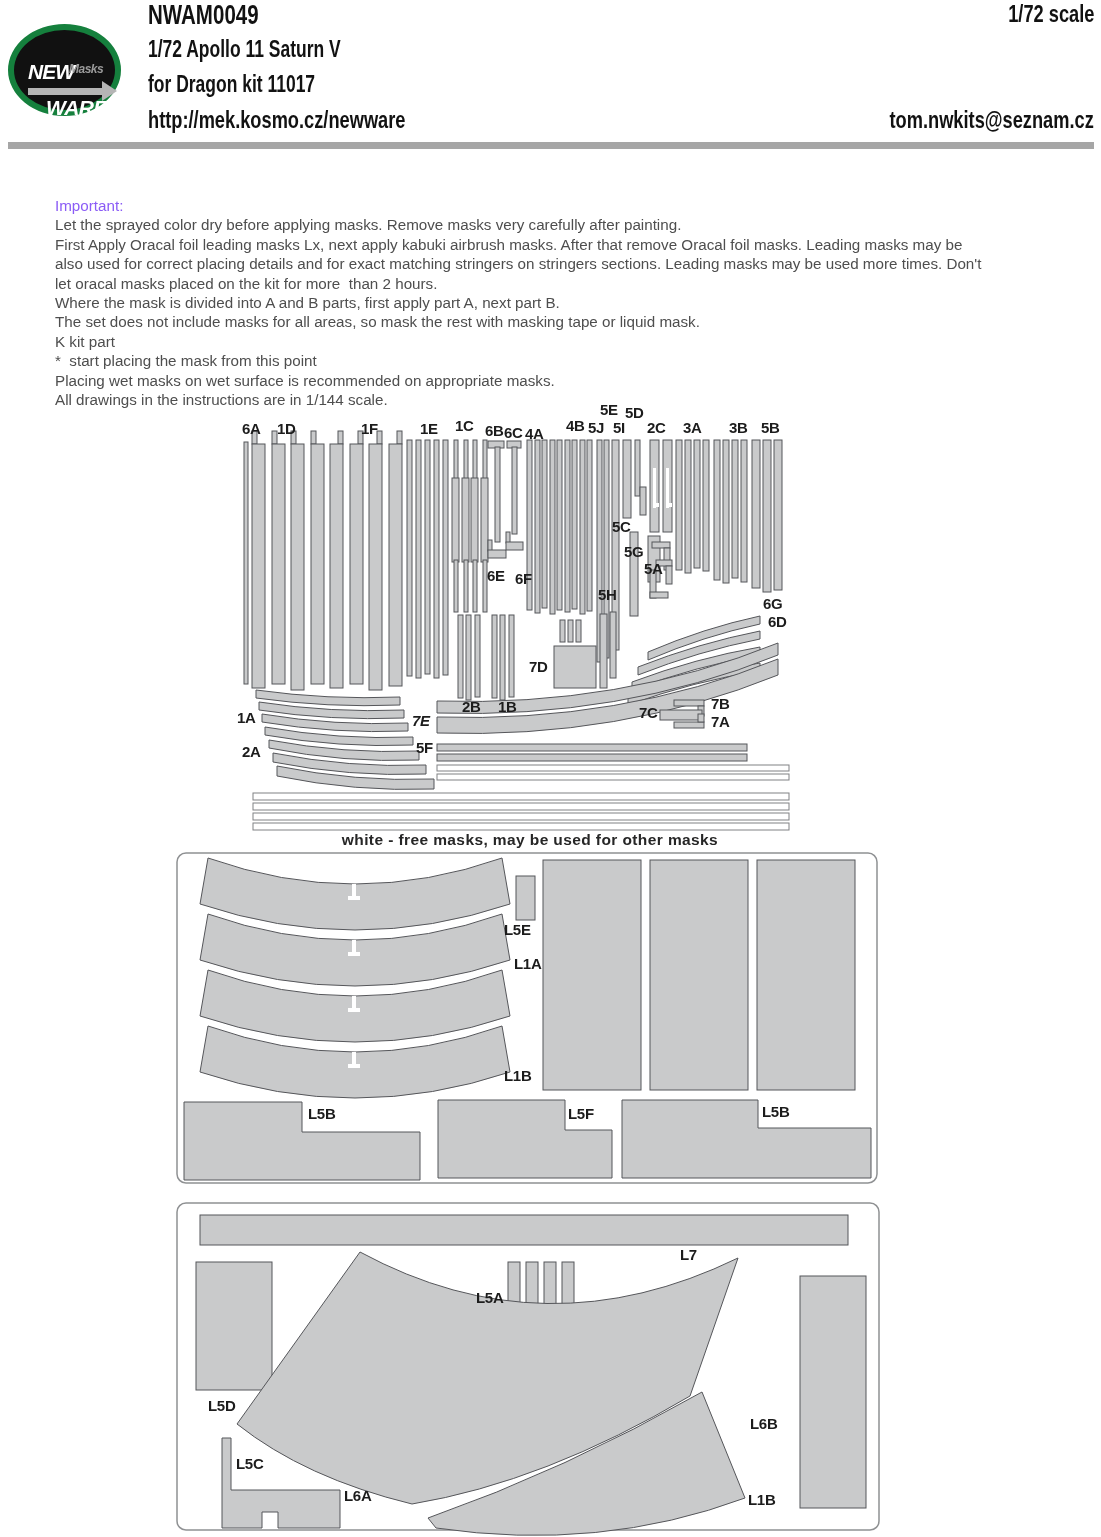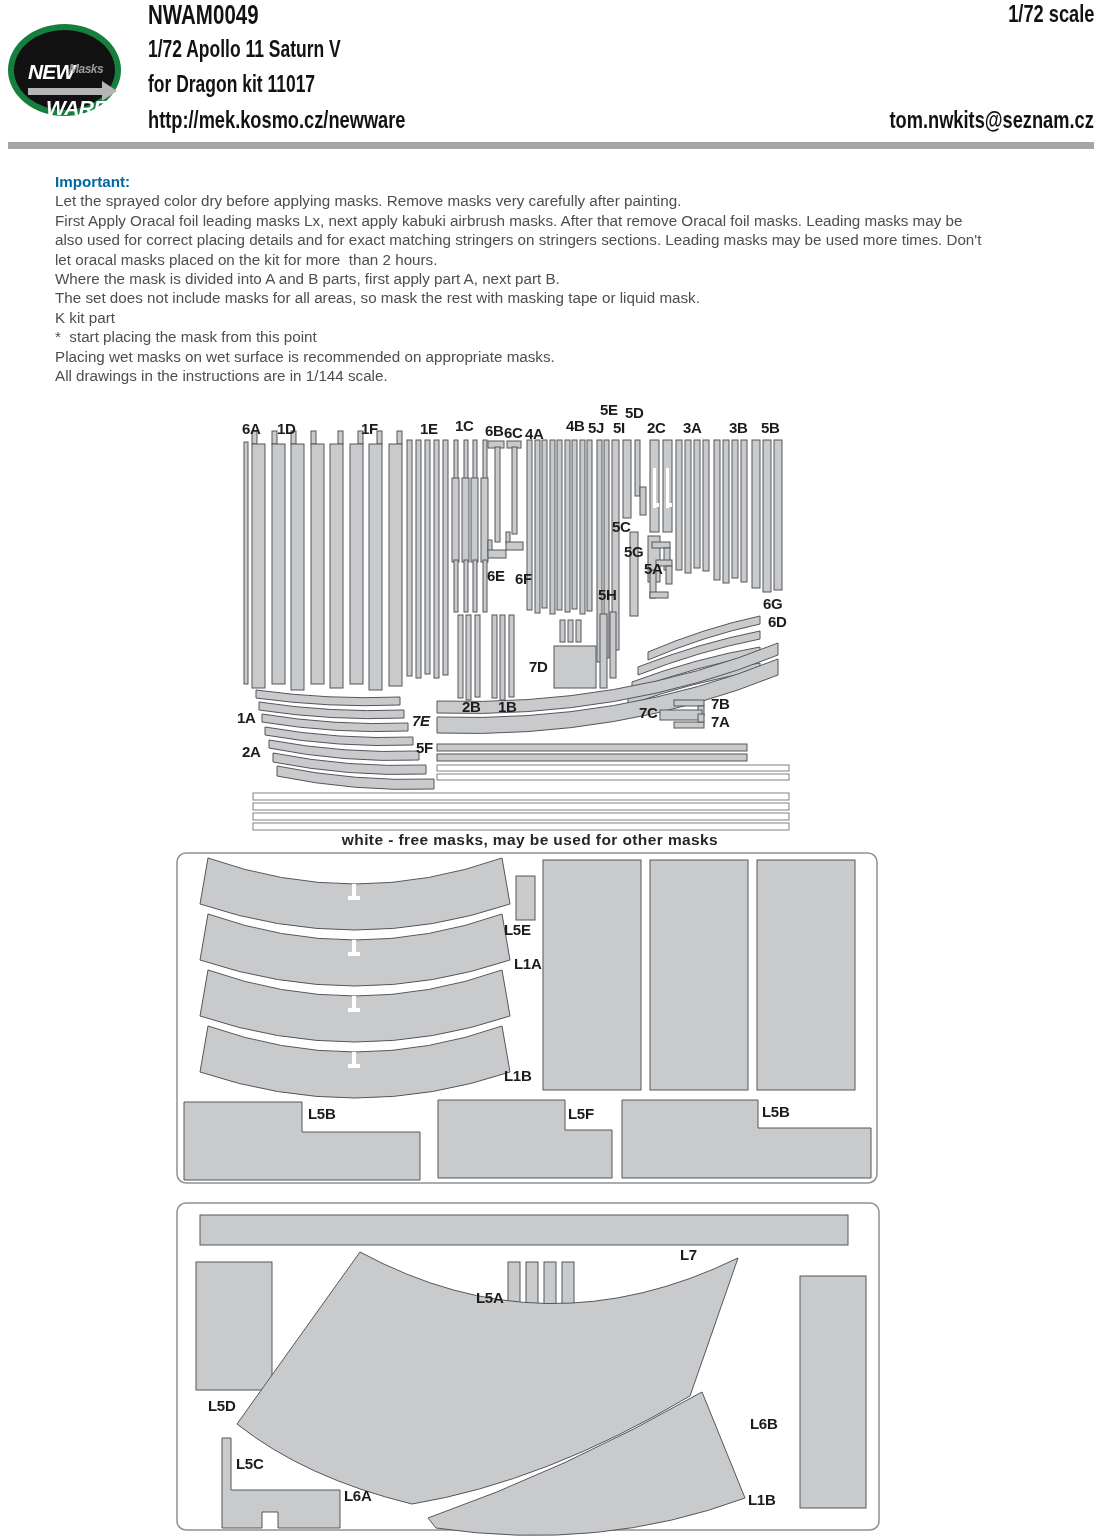--- a/index.html
+++ b/index.html
@@ -23,21 +23,21 @@
   #hdr-code{left:148px;top:0px;font-size:27px;}
   #hdr-scale{top:0px;font-size:24px;}
   #hdr-t1{left:148px;top:36px;font-size:23px;}
   #hdr-t2{left:148px;top:71px;font-size:23px;}
   #hdr-url{left:148px;top:106px;font-size:24px;}
   #hdr-email{top:106px;font-size:24px;}
   .divider{position:absolute;left:8px;top:142px;width:1086px;height:7px;background:#a6a6a6;}
   
   #instr{position:absolute;left:55px;top:172px;width:1020px;font-size:15.2px;line-height:19.4px;
          color:#4e4e4e;}
-  #instr .heading{font-weight:bold;color:#0369a1;}
+  #instr .heading{font-weight:normal;color:#8b5cf6;margin-top:24px;}
   #instr .iline{white-space:pre-wrap;}
   
   .mask-label{position:absolute;font-weight:bold;font-size:15px;color:#1c1c1c;
               letter-spacing:-0.3px;white-space:nowrap;line-height:16px;}
   #caption{position:absolute;left:330px;top:831px;width:400px;text-align:center;font-weight:bold;
            font-size:15.5px;color:#262626;letter-spacing:0.4px;}
   svg{position:absolute;left:0;top:0;}
   .piece{fill:#c9cacb;stroke:#55565a;stroke-width:1;}
   .whitecut{fill:#ffffff;stroke:none;}
   .white-piece{fill:#ffffff;stroke:#808184;stroke-width:1;}

